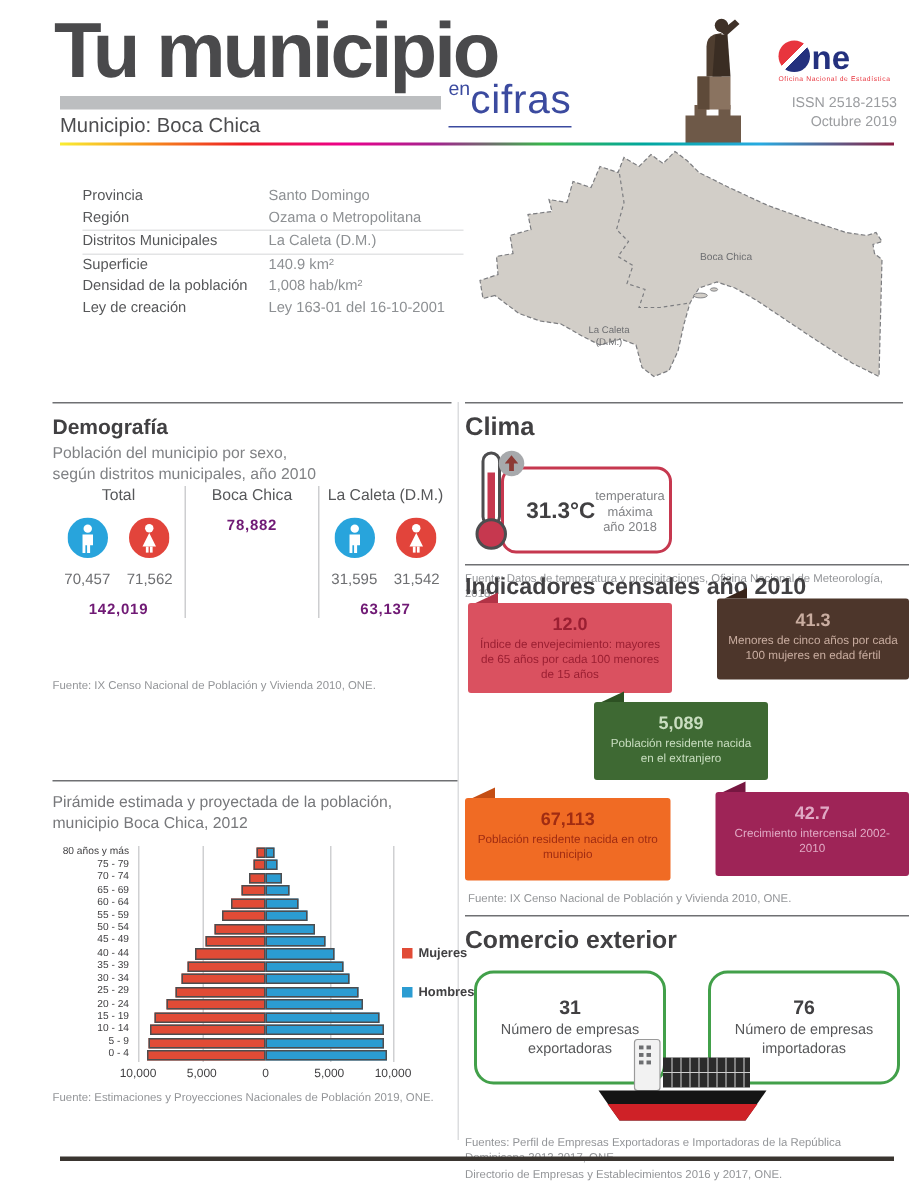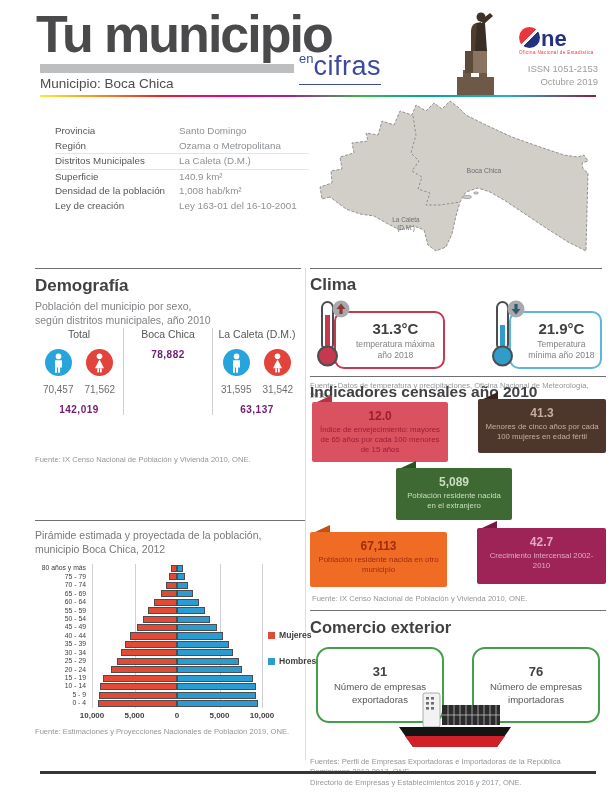--- a/index.html
+++ b/index.html
@@ -33,41 +33,41 @@
   
   .map{left:316px;top:99px;}
 
   
   .col-divider{left:305px;top:268px;width:1px;height:492px;background:#dcdddf;}
   .sec-hr{height:0;border-top:1.5px solid #6f7073;}
   .sec-title{font-weight:bold;color:#414042;}
 
   
   .demo{left:35px;top:268px;width:266px;}
-  .demo .sec-title{font-size:17px;margin:7px 0 4px 0;}
+  .demo .sec-title{font-size:14px;margin:7px 0 4px 0;}
   .demo-sub{font-size:10.5px;color:#808285;line-height:1.32;}
   .demo-groups{display:flex;}
   .demo-group{flex:1;text-align:center;padding:0 2px;}
   .demo-group + .demo-group{border-left:1px solid #cdced0;}
   .demo-name{font-size:10.5px;color:#565759;margin-bottom:9px;}
   .demo-pairs{display:flex;justify-content:center;gap:11px;}
   .demo-num{font-size:10px;color:#6d6e71;margin-top:4px;}
   .demo-total{font-size:10px;font-weight:bold;color:#701a75;margin-top:9px;letter-spacing:.5px;}
   .fuente{font-size:7.6px;color:#939598;line-height:1.35;}
   .demo-fuente{margin-top:40px;}
 
   
   .clima{left:310px;top:268px;width:292px;}
   .clima .sec-title{font-size:17px;margin:6px 0 8px 0;}
   .clima-cards{display:flex;gap:14px;}
   .clima-card{position:relative;width:138px;height:66px;}
   .clima-card.min{margin-left:26px;width:120px;}
   .thermo{position:absolute;left:0;top:-4px;z-index:2;}
   .clima-box{position:absolute;left:24px;top:8px;right:0;bottom:0;border:2px solid var(--bc);
-    border-radius:10px;display:flex;flex-direction:column;justify-content:center;
+    border-radius:10px;display:flex;flex-direction:row;justify-content:center;
     align-items:center;padding:3px 4px 3px 16px;text-align:center;}
   .clima-val{font-size:15px;font-weight:bold;color:#414042;}
   .clima-lbl{font-size:8.6px;color:#808285;line-height:1.25;margin-top:2px;}
   .clima-fuente{margin-top:12px;}
 
   
   .ind{left:310px;top:376px;width:296px;height:230px;}
   .ind .sec-title{font-size:15.5px;margin:6px 0 0 0;}
   .ind-box{position:absolute;border-radius:2px;background:var(--bg);color:var(--fg);
     text-align:center;padding:7px 7px;box-sizing:border-box;}
@@ -87,21 +87,21 @@
   .pyr-title{font-size:10.5px;color:#77787b;line-height:1.35;margin:7px 0 8px 0;}
   .pyr-chart{position:relative;width:270px;}
   .pyr-flex{display:flex;}
   .pyr-labels{width:56px;}
   .pyr-label{height:8.45px;font-size:6.8px;line-height:8.45px;text-align:right;padding-right:5px;color:#414042;}
   .pyr-plot{position:relative;width:172px;height:143.7px;}
   .pyr-grid{position:absolute;top:0;bottom:0;width:1px;background:#cfd0d2;}
   .pyr-row{position:relative;height:8.45px;}
   .pyr-bar{position:absolute;top:.6px;height:7.1px;box-sizing:border-box;border:.8px solid #4d4d4f;}
   .pyr-ticks{position:relative;height:13px;margin-left:56px;width:172px;}
-  .pyr-tick{position:absolute;top:3px;transform:translateX(-50%);font-size:8px;font-weight:bold;color:#414042;}
+  .pyr-tick{position:absolute;top:3px;transform:translateX(-50%);font-size:8px;font-weight:normal;color:#414042;}
   .pyr-legend{position:absolute;left:233px;top:66px;}
   .pyr-leg-item{display:flex;align-items:center;margin-bottom:16px;}
   .pyr-leg-swatch{width:7px;height:7px;margin-right:4px;}
   .pyr-leg-txt{font-size:8.6px;font-weight:bold;color:#414042;}
   .pyr-fuente{margin-top:6px;}
 
   
   .com{left:310px;top:610px;width:296px;}
   .com .sec-title{font-size:16.5px;margin:7px 0 10px 0;}
   .com-boxes{position:relative;height:104px;}
@@ -132,21 +132,21 @@
   <path d="M33 16 L43 8 L46 11 L37 19 Z" fill="#3f3128"></path>
   <path d="M30 18 L38 18 L40 46 L28 46 Z" fill="#3a2d23"></path>
 </svg>
 
 <div class="abs h-logo">
   <div class="logo-o"></div>
   <div class="logo-ne">ne</div>
 </div>
 <div class="abs h-logotag">Oficina Nacional de Estadística</div>
 <div class="abs h-issn">
-  <div>ISSN 1051-2153</div>
+  <div>ISSN 2518-2153</div>
   <div>Octubre 2019</div>
 </div>
 <div class="abs h-municipio">Municipio: Boca Chica</div>
 <div class="abs h-rainbow"></div>
 
 <div class="abs info-table">
     <div class="info-row">
       <div class="info-label">Provincia</div>
       <div class="info-value">Santo Domingo</div>
     </div>
@@ -256,33 +256,20 @@
       <svg class="thermo" width="40" height="70" viewBox="0 0 40 70">
         <rect x="12" y="3" width="11" height="48" rx="5.5" fill="#ffffff" stroke="#4d4d4f" stroke-width="2"></rect>
         <rect x="15" y="16" width="5" height="36" fill="#c6384f"></rect>
         <circle cx="17.5" cy="57" r="9.5" fill="#c6384f" stroke="#4d4d4f" stroke-width="2"></circle>
         <circle cx="31" cy="10" r="8.5" fill="#a7a9ac"></circle>
         <path d="M31 4.5 L35.5 10 L32.6 10 L32.6 15 L29.4 15 L29.4 10 L26.5 10 Z" fill="#8c3a35"></path>
       </svg>
       <div class="clima-box" style="--bc:#c6384f;">
         <div class="clima-val">31.3°C</div>
         <div class="clima-lbl">temperatura máxima año 2018</div>
-      </div>
-    </div>
-    <div class="clima-card min">
-      <svg class="thermo" width="40" height="70" viewBox="0 0 40 70">
-        <rect x="12" y="3" width="11" height="48" rx="5.5" fill="#ffffff" stroke="#4d4d4f" stroke-width="2"></rect>
-        <rect x="15" y="26" width="5" height="26" fill="#2f9cc9"></rect>
-        <circle cx="17.5" cy="57" r="9.5" fill="#2f9cc9" stroke="#4d4d4f" stroke-width="2"></circle>
-        <circle cx="31" cy="10" r="8.5" fill="#a7a9ac"></circle>
-        <path d="M31 15.5 L26.5 10 L29.4 10 L29.4 5 L32.6 5 L32.6 10 L35.5 10 Z" fill="#2c5a77"></path>
-      </svg>
-      <div class="clima-box" style="--bc:#5bb7dd;">
-        <div class="clima-val">21.9°C</div>
-        <div class="clima-lbl">Temperatura mínima año 2018</div>
       </div>
     </div>
   </div>
   <div class="fuente clima-fuente">Fuente: Datos de temperatura y precipitaciones, Oficina Nacional de Meteorología, 2018.</div>
 </div>
 
 <div class="abs ind">
   <div class="sec-hr"></div>
   <div class="sec-title">Indicadores censales año 2010</div>
   <div>

